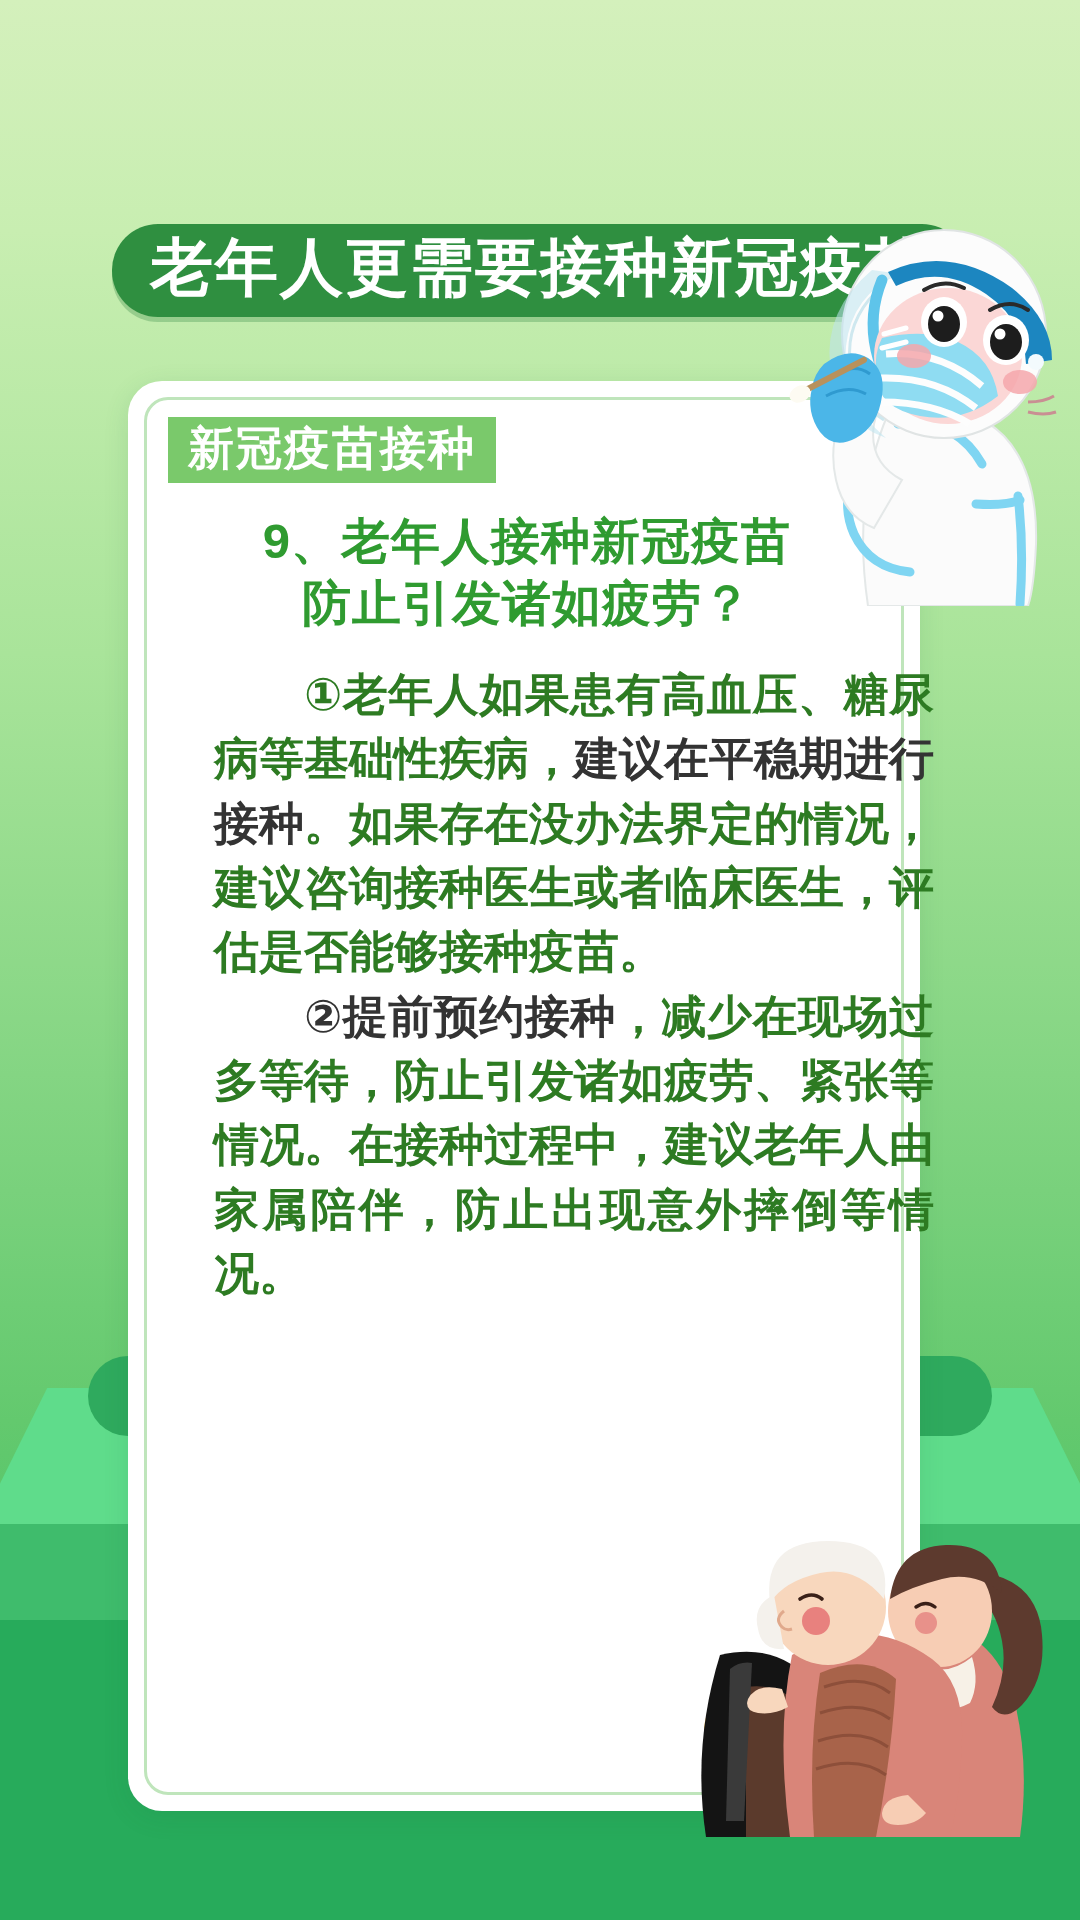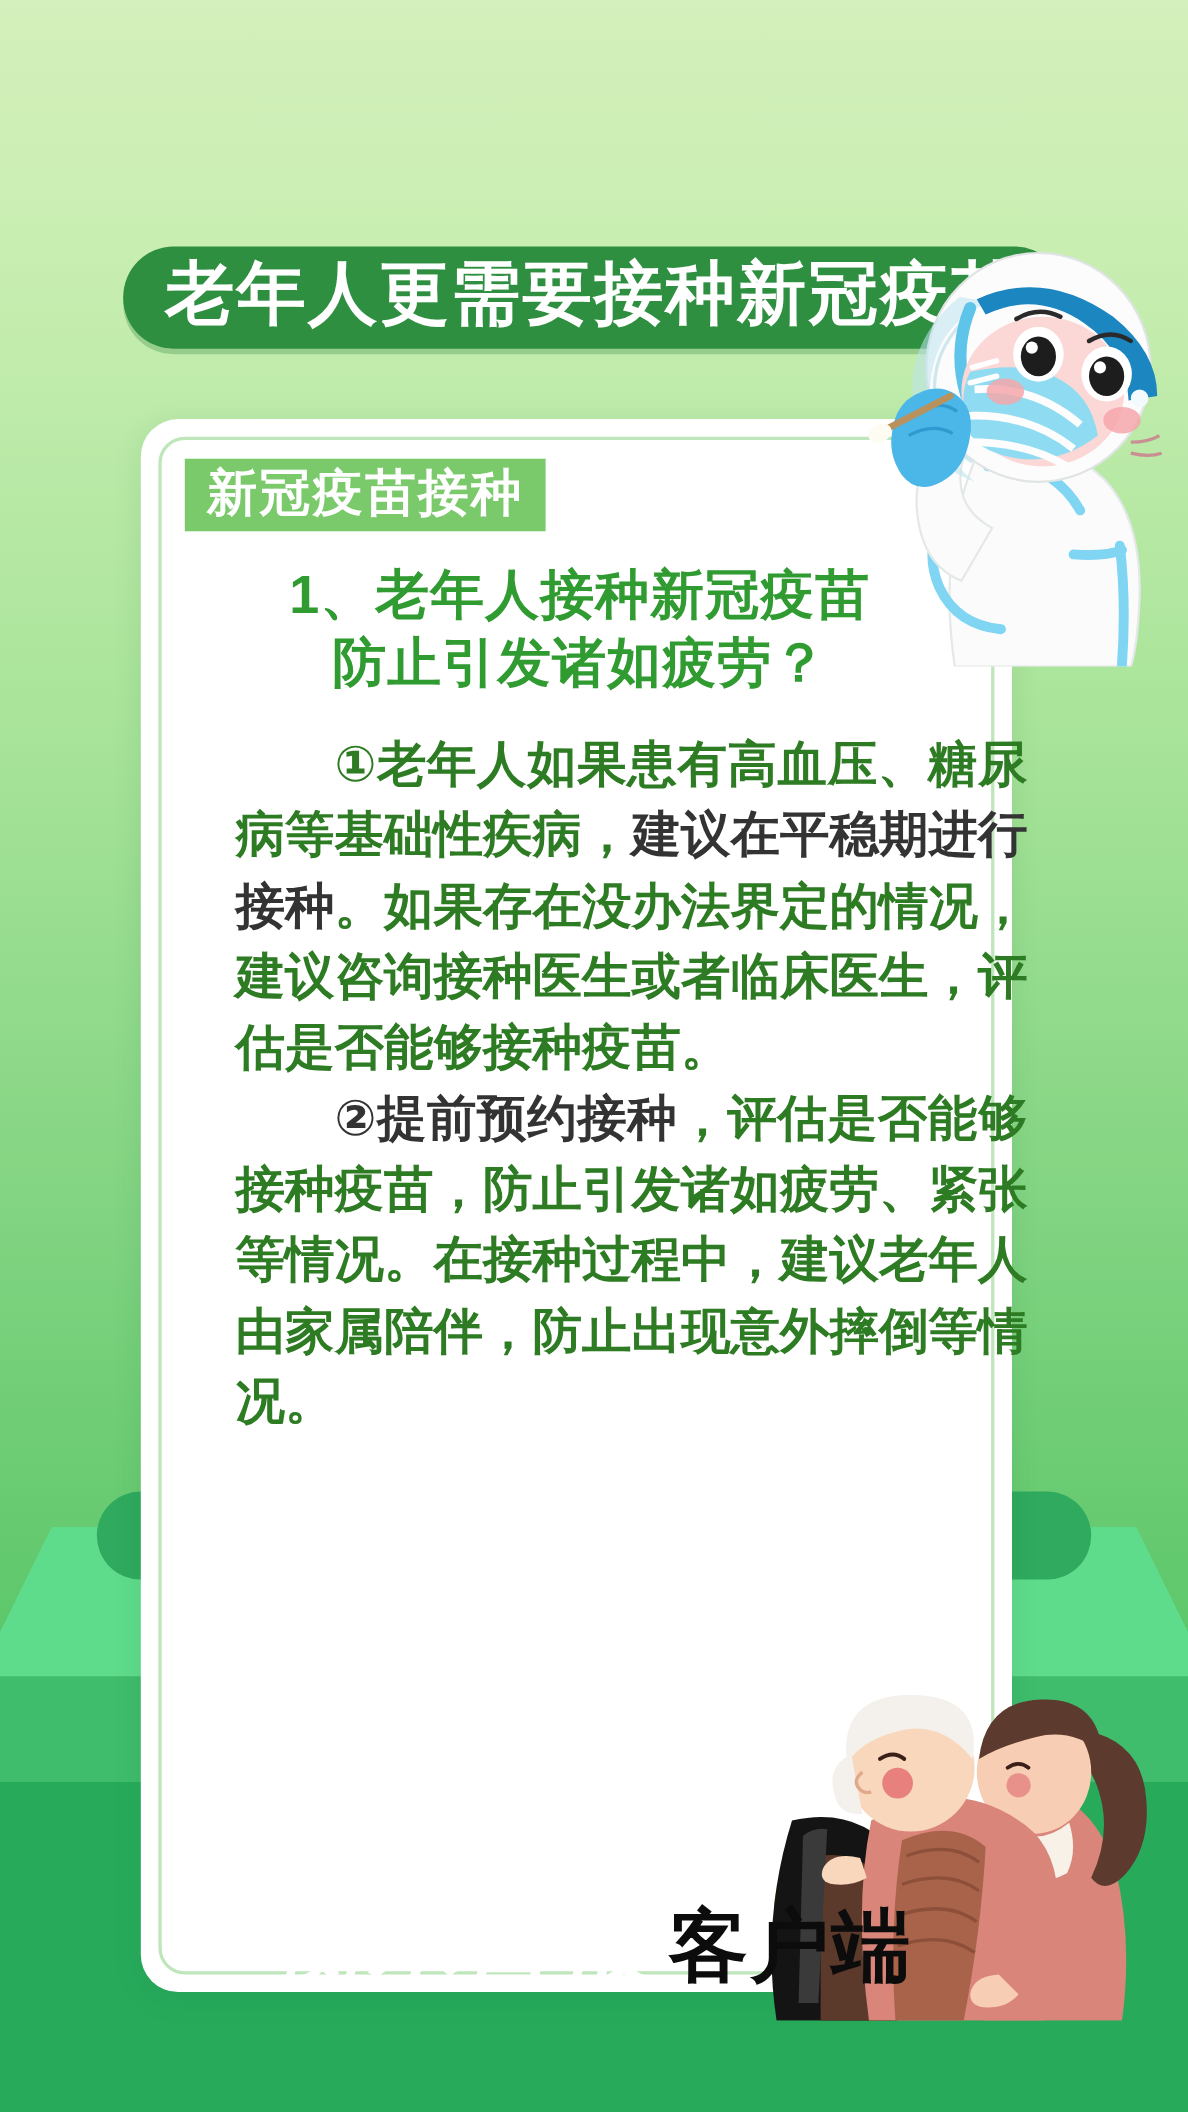--- a/index.html
+++ b/index.html
@@ -121,27 +121,27 @@
   <div class="podium-mid"></div>
   <div class="podium-top"></div>
   <div class="podium-slot"></div>
 
   <div class="card">
     <div class="card-inner-border"></div>
 
     <div class="tag">新冠疫苗接种</div>
 
     <div class="qhead">
-      <span class="l1">1、老年人接种新冠疫苗</span>
+      <span class="l1">9、老年人接种新冠疫苗</span>
       <span class="l2">防止引发诸如疲劳？</span>
     </div>
 
     <div class="body-text">
       <p class="para"><span>①老年人如果患有高血压、糖尿病等基础性疾病，</span><span class="em-dark">建议在平稳期进行接种</span><span>。如果存在没办法界定的情况，建议咨询接种医生或者临床医生，评估是否能够接种疫苗。</span></p>
-      <p class="para"><span class="em-dark">②提前预约接种</span><span>，评估是否能够接种疫苗，防止引发诸如疲劳、紧张等情况。在接种过程中，建议老年人由家属陪伴，防止出现意外摔倒等情况。</span></p>
+      <p class="para"><span class="em-dark">②提前预约接种</span><span>，减少在现场过多等待，防止引发诸如疲劳、紧张等情况。在接种过程中，建议老年人由家属陪伴，防止出现意外摔倒等情况。</span></p>
     </div>
 
     <div class="illu-elderly">
       <svg viewBox="0 0 440 300" width="440" height="300" aria-hidden="true">
 
         <ellipse cx="122" cy="196" rx="52" ry="58" fill="#e8b349"></ellipse>
         <path d="M86 118 q60 -14 96 32 l0 150 -110 0 q-14 -92 14 -182 Z" fill="#141414"></path>
         <path d="M112 150 q44 -6 64 36 l0 132 -64 0 Z" fill="#5b3a2c"></path>
         <path d="M96 132 q10 -8 22 -6 l-8 158 -18 0 Z" fill="#3a3a3a"></path>
 
@@ -226,17 +226,14 @@
       <path d="M150 190 q22 -12 40 -2" stroke="#2f9ad0" stroke-width="3" fill="none"></path>
 
       <path d="M126 186 l62 -32" stroke="#b8915c" stroke-width="6" stroke-linecap="round"></path>
       <ellipse cx="124" cy="188" rx="11" ry="8" fill="#fdfbf2" transform="rotate(-26 124 188)"></ellipse>
 
       <path d="M208 128 l22 -6" stroke="#ffffff" stroke-width="5" stroke-linecap="round"></path>
       <path d="M206 142 l24 -6" stroke="#ffffff" stroke-width="5" stroke-linecap="round"></path>
     </svg>
   </div>
 
-  <div class="brand">
-    <span class="brand-paper">衡水日报</span><span class="brand-app">客户端</span>
-  </div>
 
 </div>
 
 </body></html>

